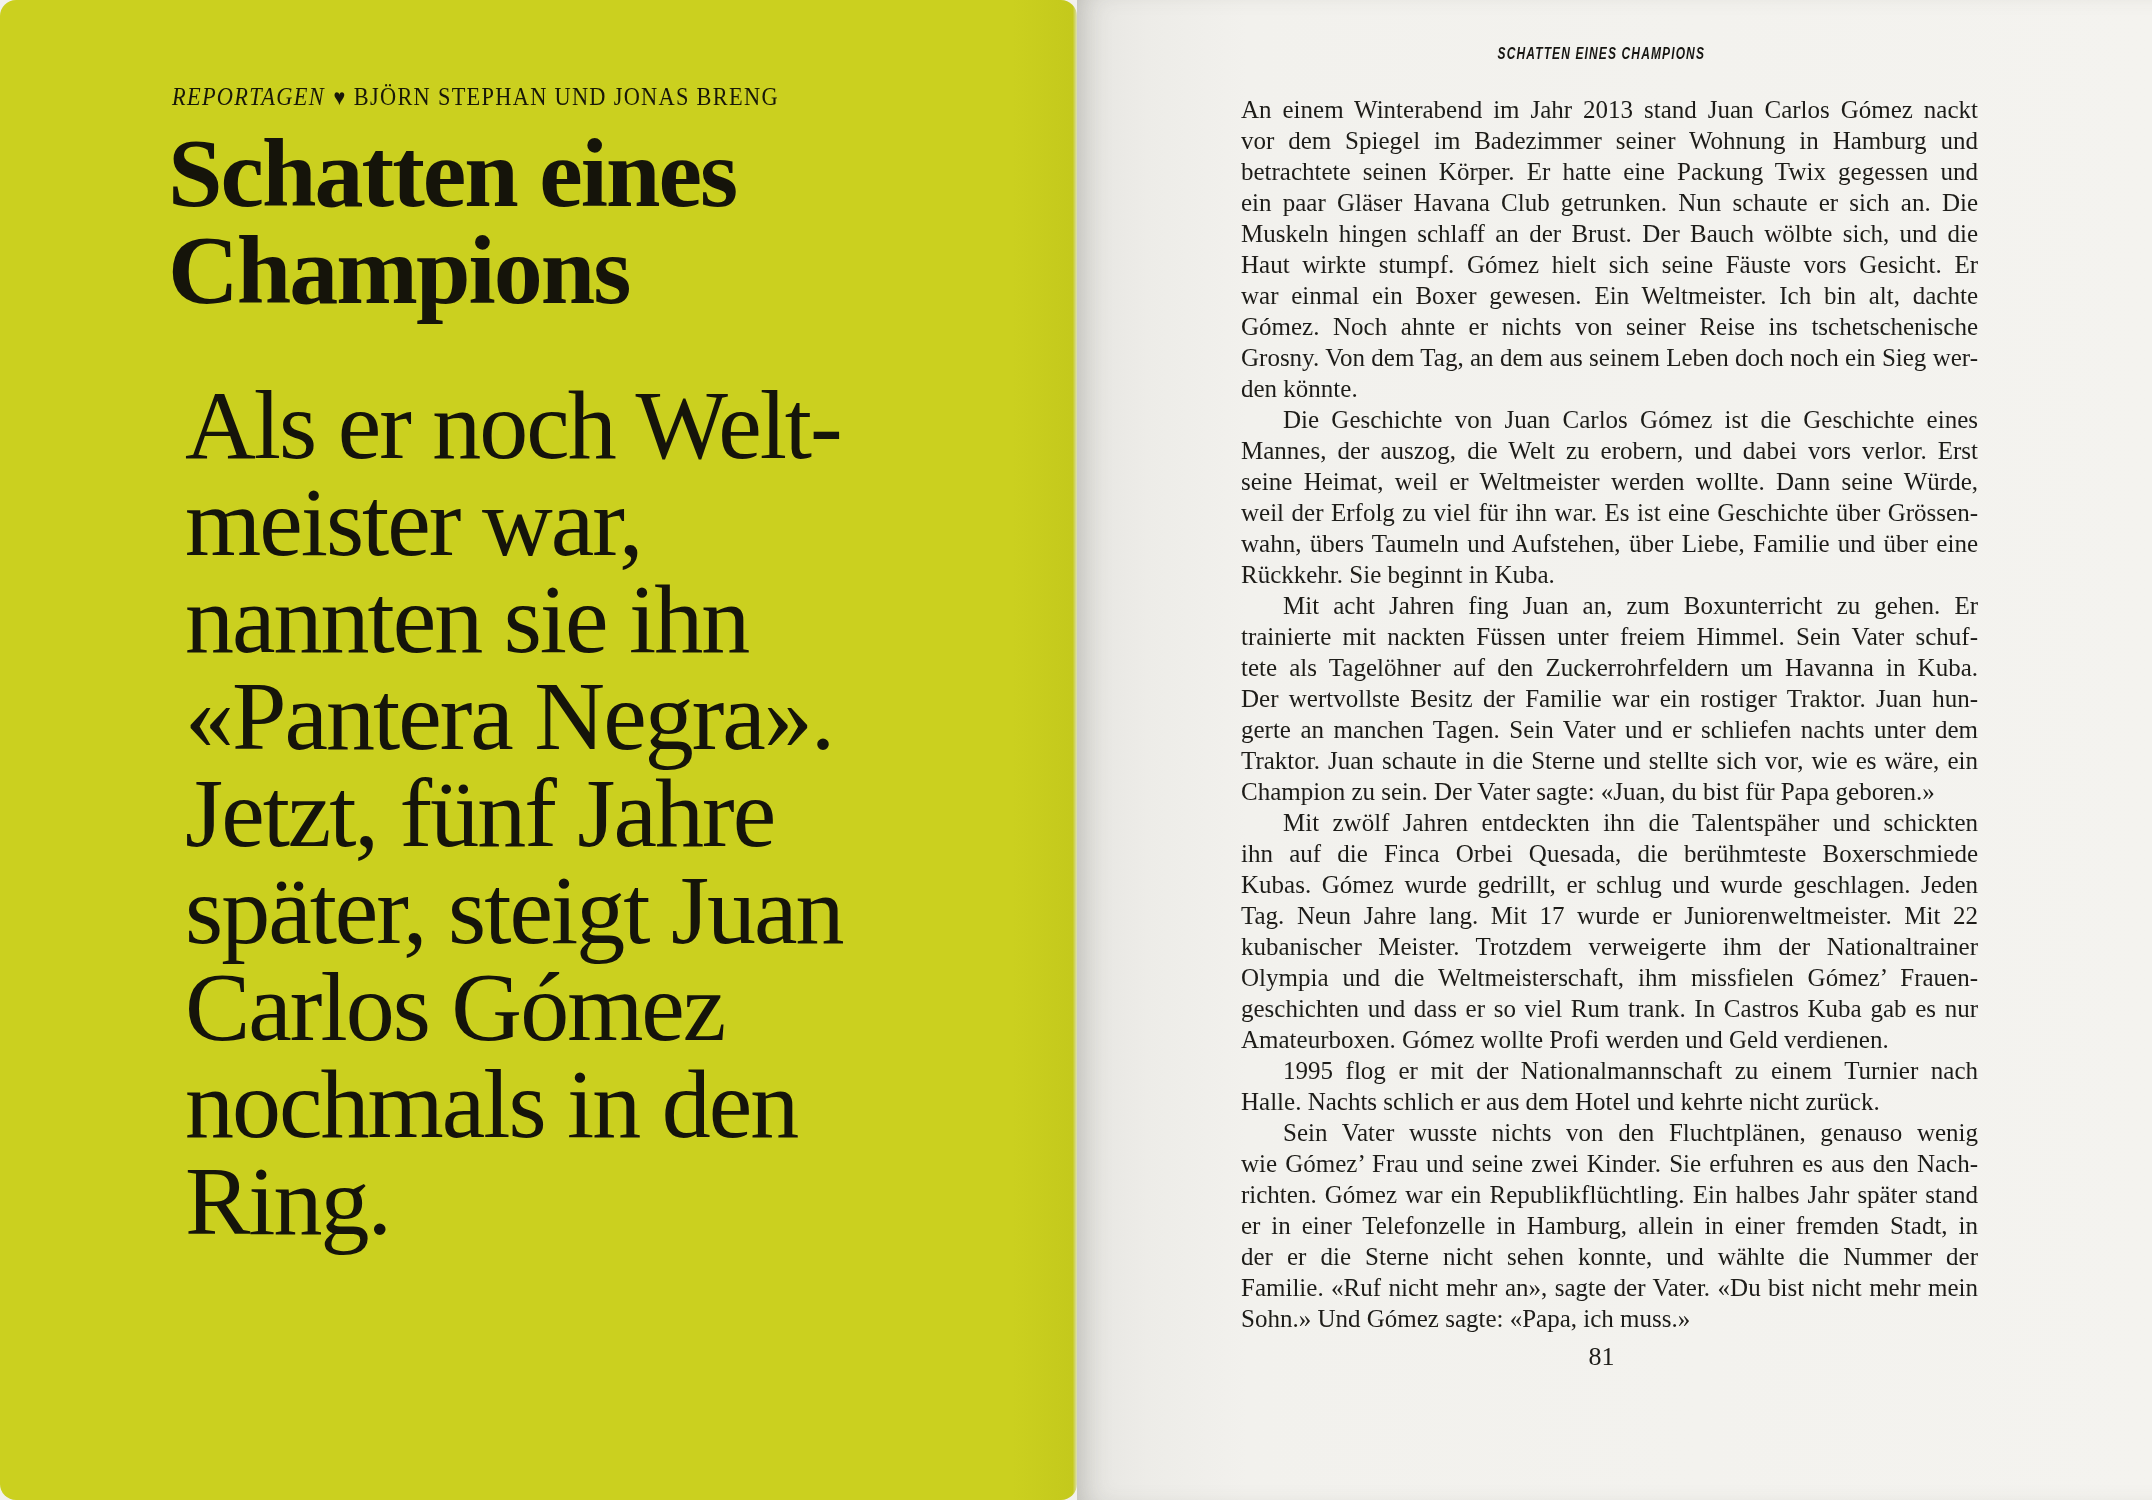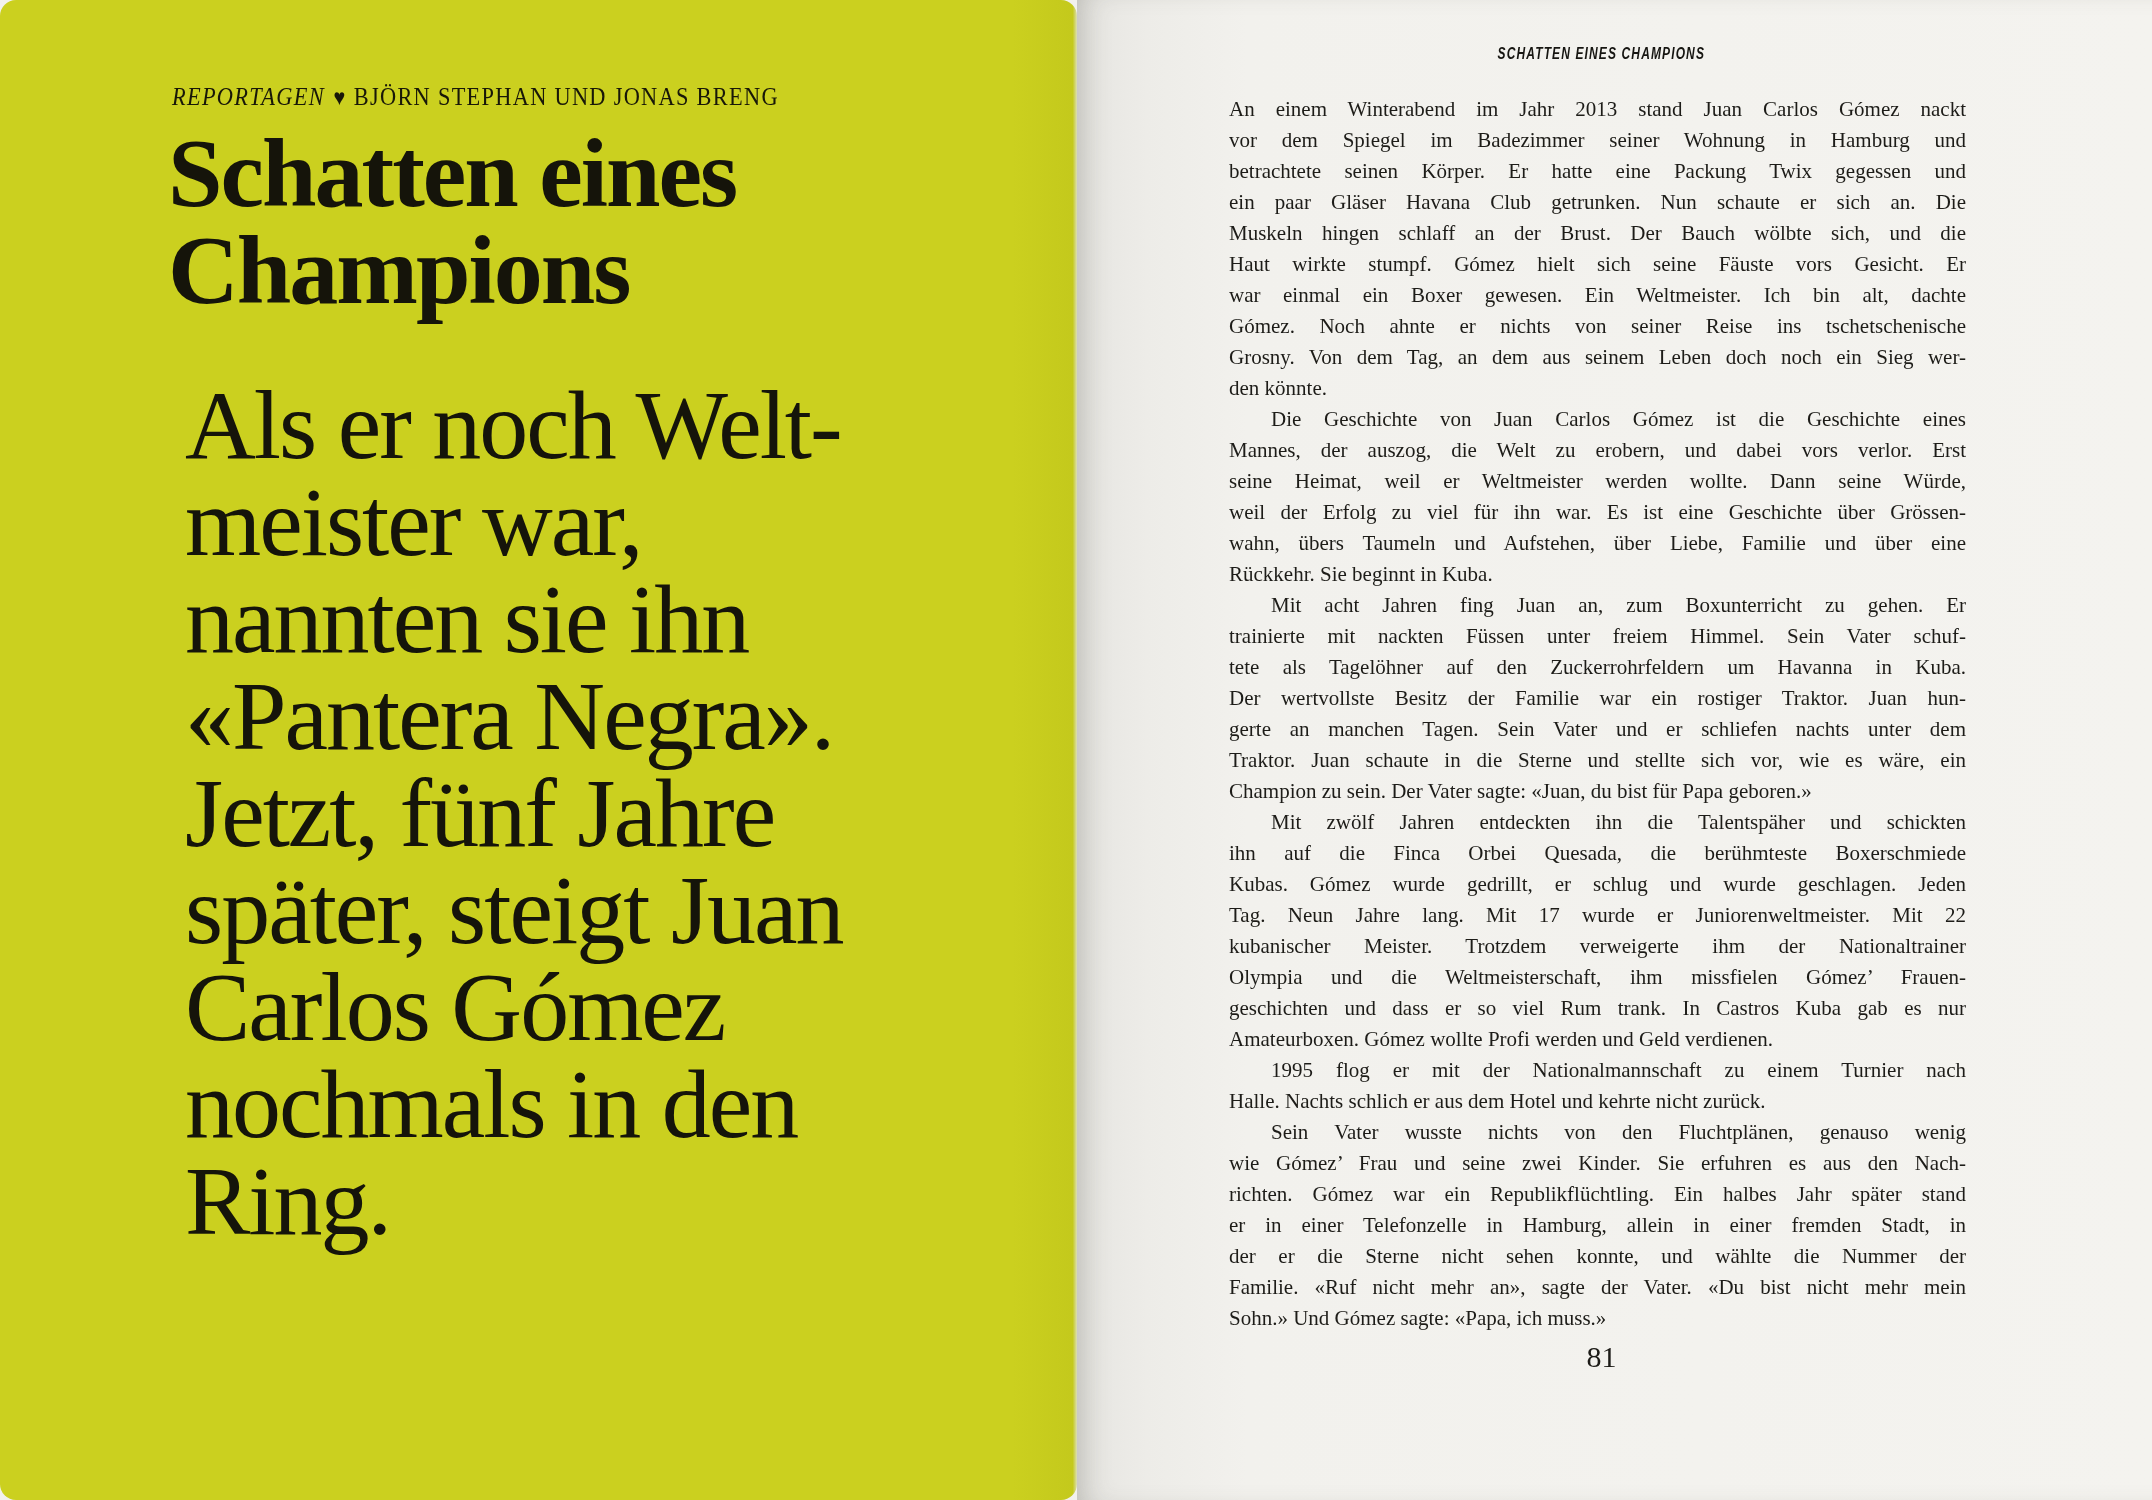--- a/index.html
+++ b/index.html
@@ -53,34 +53,34 @@
   .running-head {
     position: absolute; left: 156px; top: 45px; width: 737px;
     text-align: center; white-space: nowrap;
     font-family: "Liberation Sans", sans-serif;
     font-weight: bold; font-style: italic;
     font-size: 16px; letter-spacing: 1.5px;
     color: #161511;
   }
   .running-head-inner { display: inline-block; transform: scaleX(0.75); transform-origin: 50% 50%; }
   .body-text {
-    position: absolute; left: 152px; top: 94px; width: 737px;
-    font-size: 21px; line-height: 31px;
+    position: absolute; left: 164px; top: 94px; width: 737px;
+    font-size: 25px; line-height: 31px;
     color: #1d1c18;
   }
   .body-line {
     height: 31px; overflow: hidden;
     text-align: justify; text-align-last: justify;
     white-space: normal;
   }
   .body-line.para-end { text-align-last: left; }
   .body-line.para-indent { text-indent: 42px; }
   .folio {
     position: absolute; left: 156px; top: 1341px; width: 737px;
-    text-align: center; font-size: 30px; line-height: 31px;
+    text-align: center; font-size: 26px; line-height: 31px;
     color: #1d1c18;
   }
 </style>
 </head>
 <body>
 
 <div class="spread">
 
   <section class="page-left">
     <p class="kicker">

